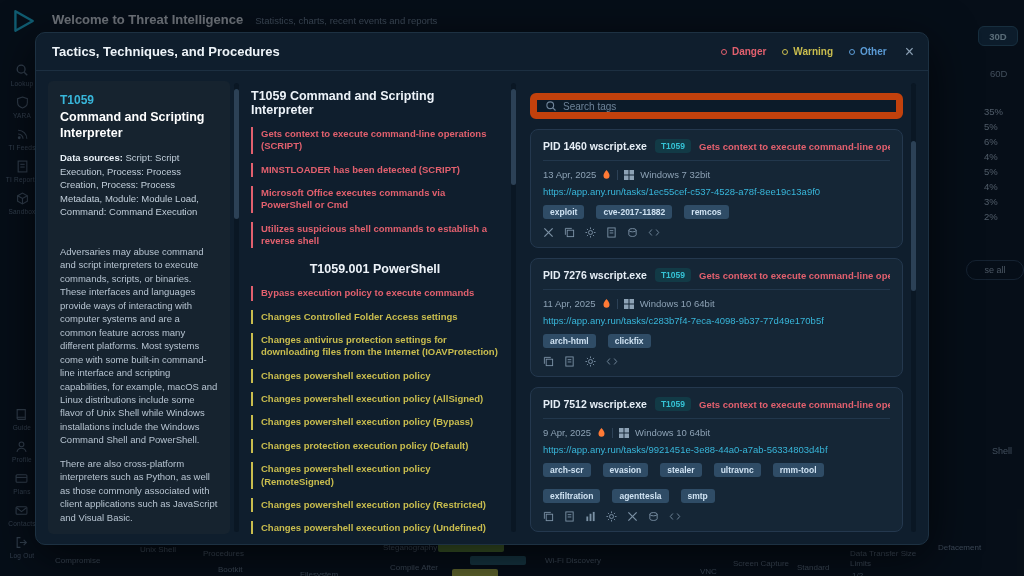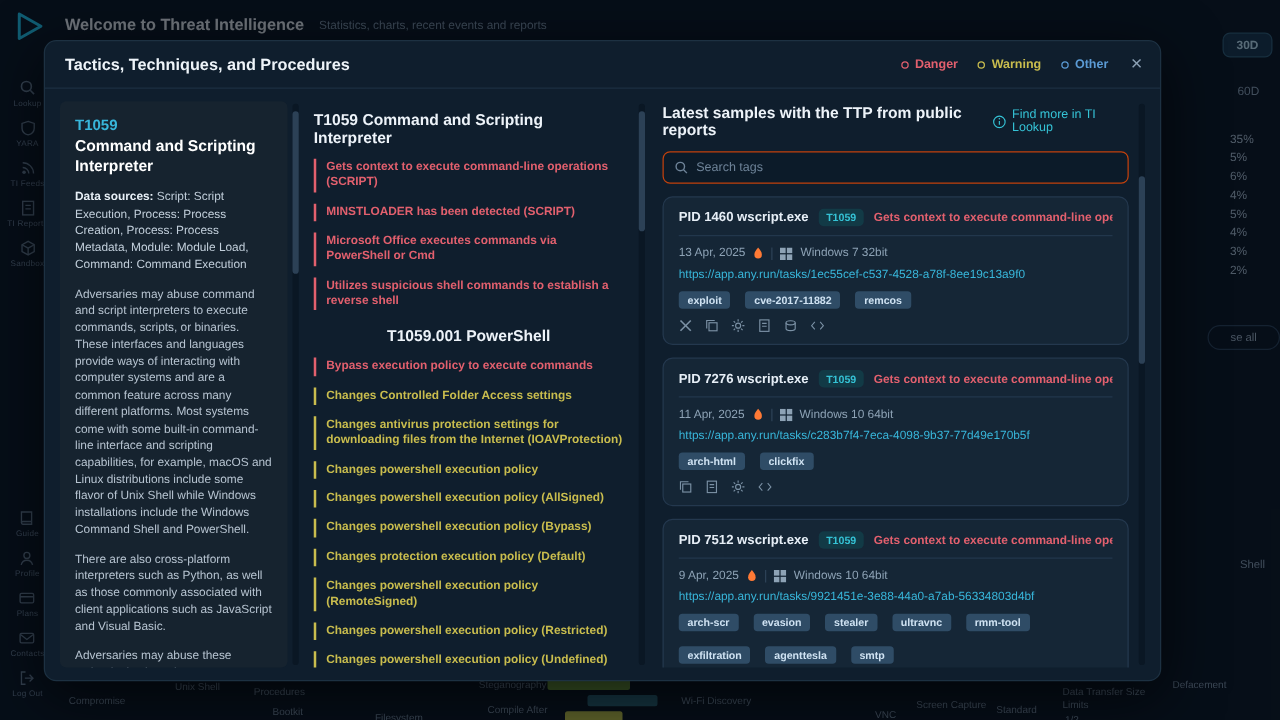--- a/index.html
+++ b/index.html
@@ -39,36 +39,36 @@
   .legend-item .dot { width:6px; height:6px; border-radius:50%; border:1.5px solid; margin-right:5px; display:inline-block; }
   .close-btn { margin-left:18px; background:none; border:none; color:#8ba0b4; font-size:16px; line-height:1; cursor:pointer; }
 
   .modal-body { flex:1; display:flex; padding:10px 8px 10px 12px; overflow:hidden; }
   .sbar { width:5px; background:#0a1724; border-radius:3px; position:relative; margin:2px 4px; flex:0 0 5px; cursor:pointer; }
   .sbar i { position:absolute; left:0; width:5px; background:#2c4156; border-radius:3px; display:block; }
 
   .col-left { flex:0 0 182px; background:#16232f; border-radius:5px; padding:12px; overflow:hidden; }
   .tid { color:#38b6da; font-size:12px; font-weight:700; }
   .tname { color:#fff; font-size:12.5px; font-weight:700; margin:3px 0 10px; line-height:1.25; }
-  .ds { font-size:9.5px; color:#c2cfdb; line-height:1.42; margin-bottom:10px; }
+  .ds { font-size:9.5px; color:#c2cfdb; line-height:1.42; margin-bottom:26px; }
   .ds b { color:#e8f0f7; }
   .col-left p { font-size:9.5px; color:#b7c4d1; line-height:1.42; margin-bottom:10px; }
 
   .col-mid { flex:0 0 264px; padding:2px 8px 0 8px; overflow:hidden; }
   .ttp-sec-title { font-size:12.5px; font-weight:700; color:#edf3f9; margin:6px 0 10px; }
   .ttp-sec-title.sub { margin-top:14px;text-align:center; }
   .ttp-item { border-left:2px solid; padding:1px 0 1px 8px; margin-bottom:9px; font-size:9.5px; font-weight:600; line-height:1.3; cursor:pointer; }
   .ttp-item.danger { color:#e2606e; border-color:#e2606e; }
   .ttp-item.warning { color:#c9bd4e; border-color:#c9bd4e; }
 
   .col-right { flex:1; padding:2px 4px 0 10px; overflow:hidden; min-width:0; }
   .right-head { display:flex; align-items:center; }
   .right-title { font-size:12.5px; font-weight:700; color:#edf3f9; }
   .find-more { margin-left:auto; display:flex; align-items:center; gap:5px; color:#35c3d6; font-size:10px; text-decoration:none; cursor:pointer; }
-  .search-box { margin:10px 0; height:26px; background:#0c1b29; border:1px solid #c2410c; border-radius:6px; display:flex; align-items:center; padding:0 8px; gap:6px; color:#6e8398; }
+  .search-box { margin:10px 0; height:26px; background:#0c1b29; border:7px solid #c2410c; border-radius:6px; display:flex; align-items:center; padding:0 8px; gap:6px; color:#6e8398; }
   .search-box input { flex:1; background:transparent; border:none; outline:none; color:#cfe0ee; font-size:10px; font-family:"Liberation Sans", sans-serif; }
   .search-box input::placeholder { color:#6e8398; }
 
   .card { background:#152636; border:1px solid #24384e; border-radius:8px; padding:9px 12px; margin-bottom:10px; }
   .card-head { display:flex; align-items:center; gap:8px; padding-bottom:7px; border-bottom:1px solid #22374c; min-width:0; }
   .pid { font-size:10.5px; font-weight:700; color:#e6eef6; white-space:nowrap; }
   .badge { background:#123a46; color:#35c3d6; border-radius:4px; font-size:8.5px; font-weight:700; padding:2px 6px; white-space:nowrap; cursor:pointer; }
   .desc { color:#e2606e; font-size:9.5px; font-weight:600; white-space:nowrap; overflow:hidden; flex:1; min-width:0; }
   .card-meta { margin-top:8px; display:flex; align-items:center; gap:6px; color:#8da2b5; font-size:9.5px; }
   .vdiv { width:1px; height:10px; background:#2c4156; }
@@ -286,33 +286,20 @@
           <div class="ttp-item warning">Changes powershell execution policy (RemoteSigned)</div>
           <div class="ttp-item warning">Changes powershell execution policy (Restricted)</div>
           <div class="ttp-item warning">Changes powershell execution policy (Undefined)</div>
         </div>
 
       <div class="sbar">
           <i style="top:6px;height:96px;"></i>
         </div>
 
       <div class="col-right">
-        <div class="right-head">
-          <h3 class="right-title">Latest samples with the TTP from public reports</h3>
-          <a class="find-more">
-            <span class="icn">
-              <svg viewBox="0 0 12 12" width="11" height="11">
-                  <circle cx="6" cy="6" r="5" fill="none" stroke="currentColor"></circle>
-                  <line x1="6" y1="5.2" x2="6" y2="8.6" stroke="currentColor"></line>
-                  <circle cx="6" cy="3.3" r="0.7" fill="currentColor"></circle>
-                </svg>
-            </span>
-            <span>Find more in TI Lookup</span>
-          </a>
-        </div>
         <div class="search-box">
           <span class="icn">
             <svg viewBox="0 0 16 16" width="12" height="12">
                 <circle cx="7" cy="7" r="4.5" fill="none" stroke="currentColor" stroke-width="1.5"></circle>
                 <line x1="10.5" y1="10.5" x2="14" y2="14" stroke="currentColor" stroke-width="1.5"></line>
               </svg>
           </span>
           <input type="text" placeholder="Search tags" style="">
         </div>
         <div id="samples-list">

